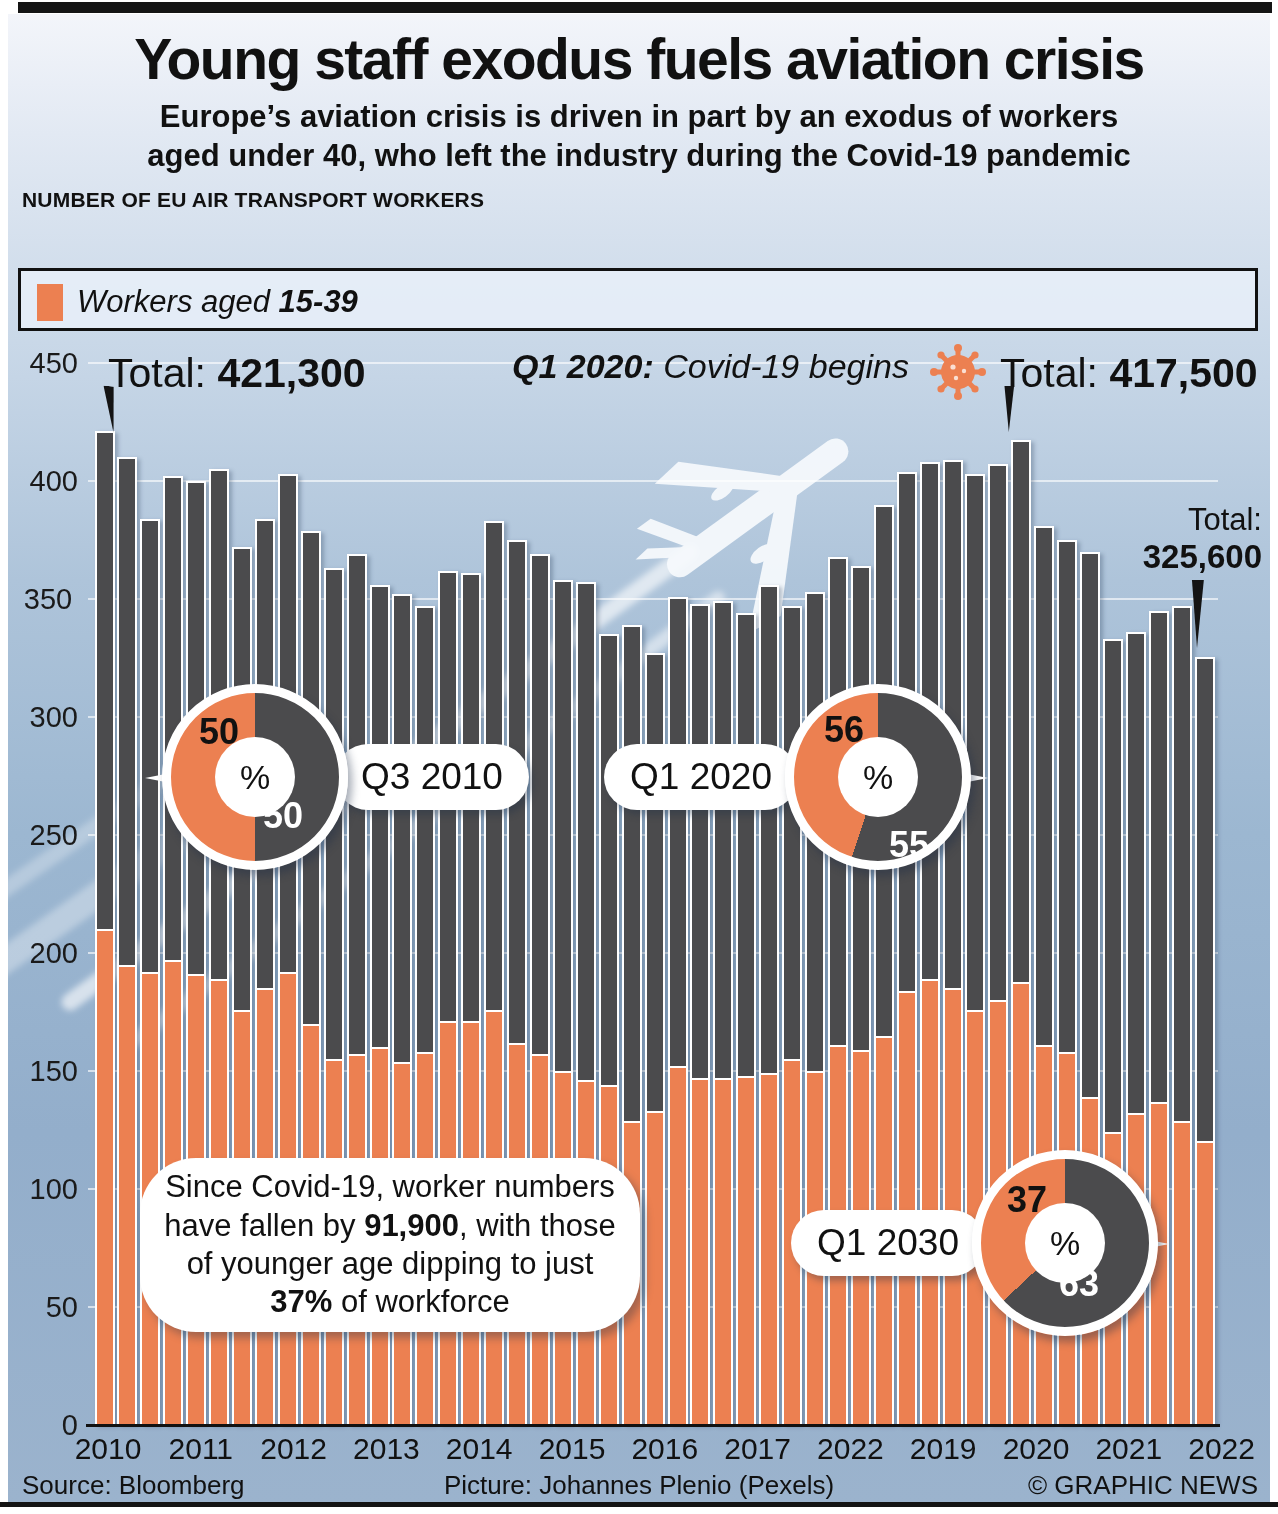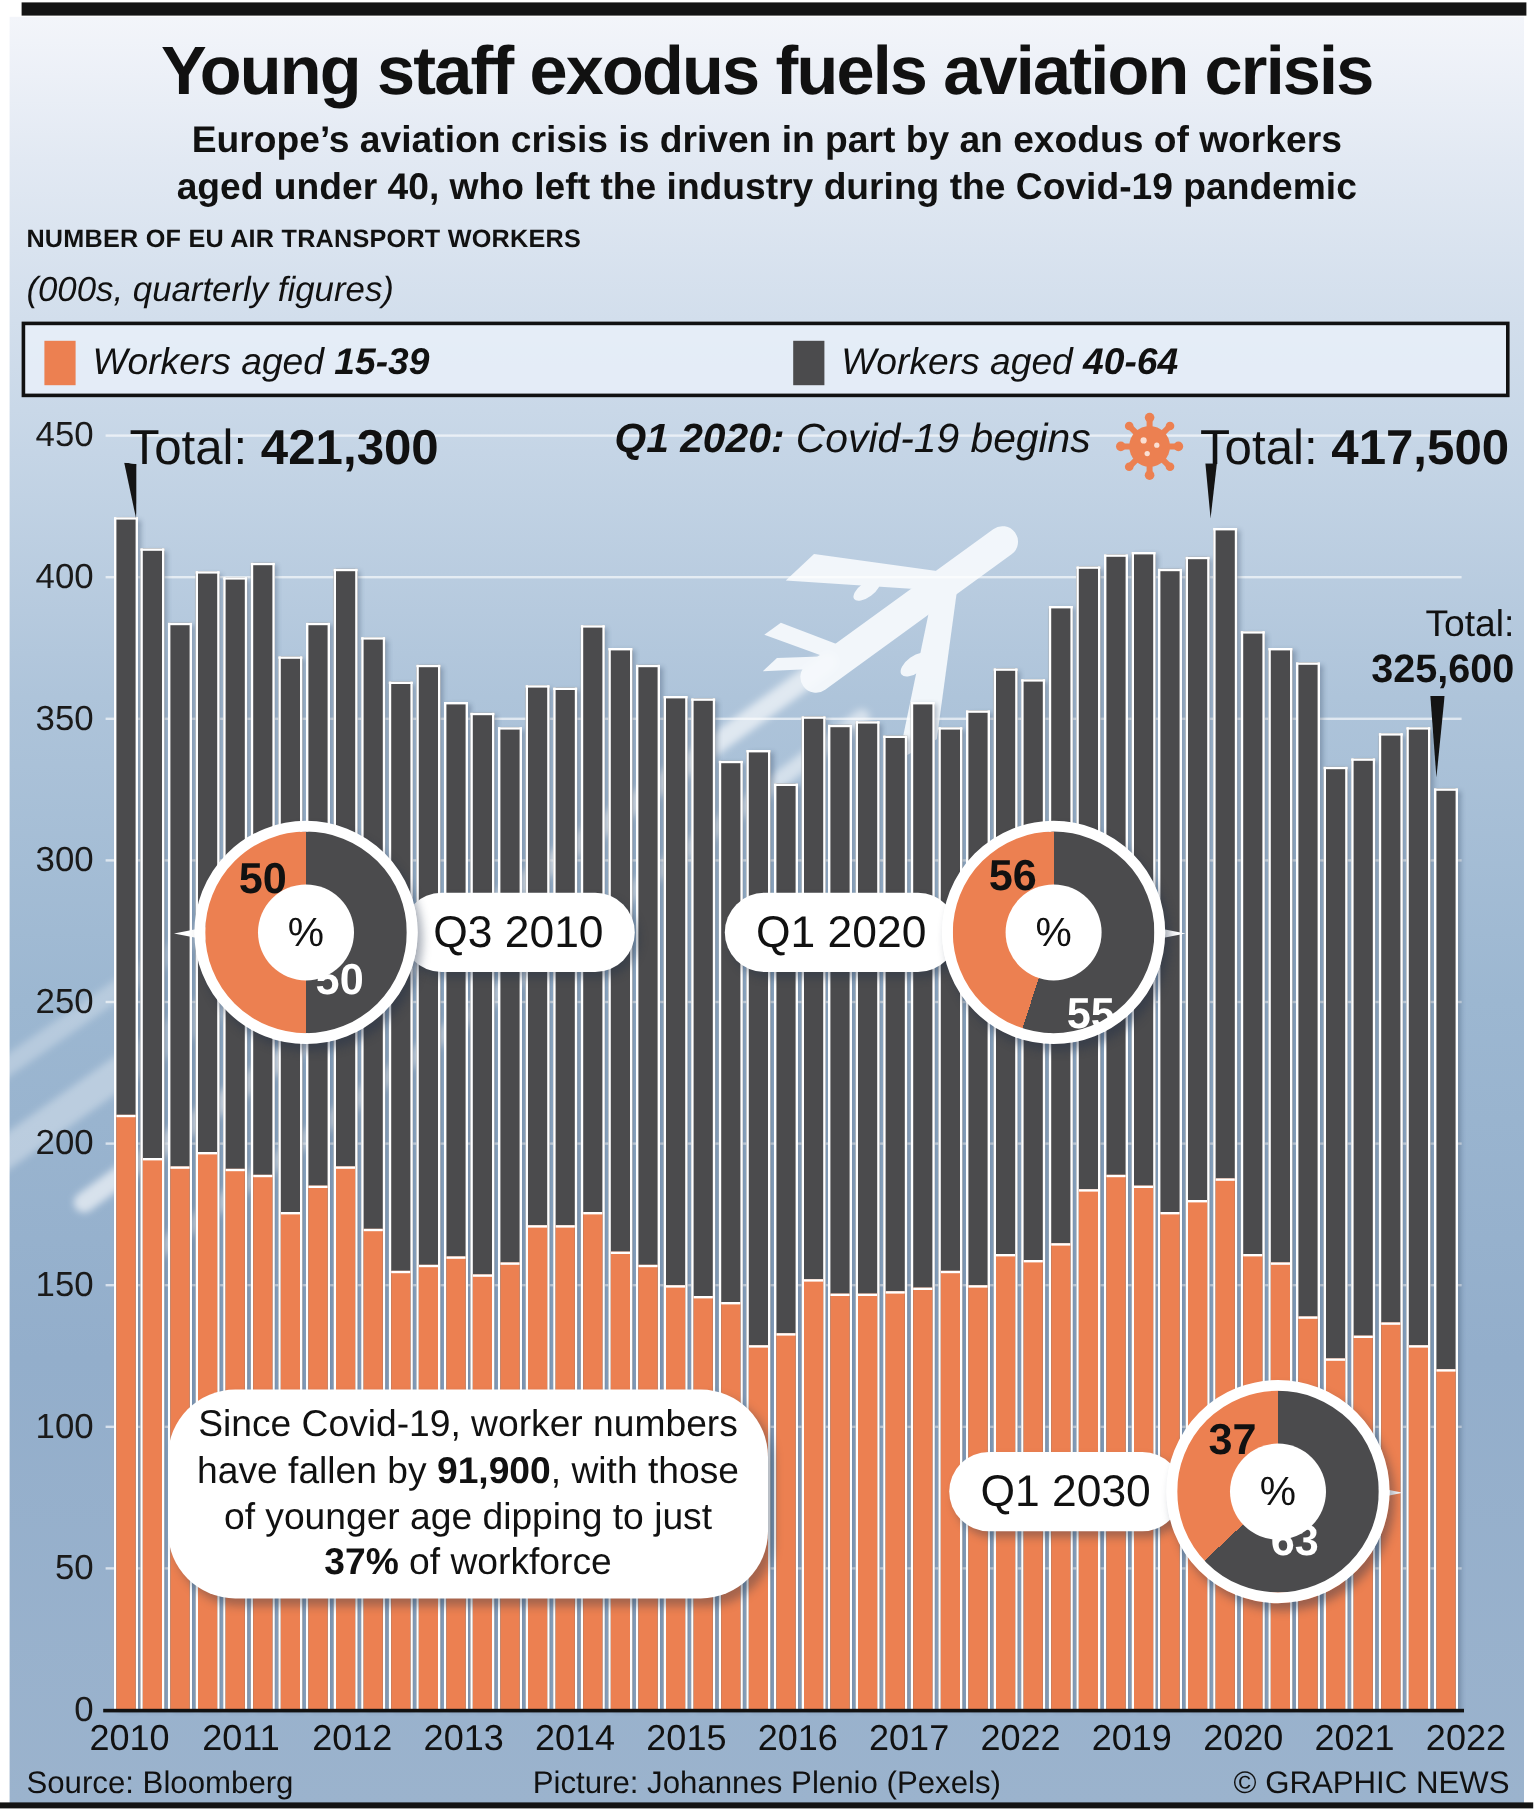--- a/index.html
+++ b/index.html
@@ -97,30 +97,25 @@
       <ellipse cx="-16" cy="40" rx="14" ry="7"></ellipse>
     </g>
   </svg>
 
   <div class="title">Young staff exodus fuels aviation crisis</div>
   <div class="subtitle">
     <span>Europe’s aviation crisis is driven in part by an exodus of workers</span><br>
     <span>aged under 40, who left the industry during the Covid-19 pandemic</span>
   </div>
   <div class="sec-head">NUMBER OF EU AIR TRANSPORT WORKERS</div>
-  <div class="unit-note">(000s, quarterly figures)</div>
 
   <div class="legend">
     <div class="leg-item one">
       <div class="swatch" id="sw0" style="background: rgb(236, 128, 81);"></div>
       <div class="leg-label"><span>Workers aged </span><b>15-39</b></div>
-    </div>
-    <div class="leg-item two">
-      <div class="swatch" id="sw1" style="background: rgb(75, 75, 77);"></div>
-      <div class="leg-label"><span>Workers aged </span><b>40-64</b></div>
     </div>
   </div>
 
   <div id="grid">
       <div class="gridline" style="top: 1306px;"></div>
       <div class="gridline" style="top: 1188px;"></div>
       <div class="gridline" style="top: 1070px;"></div>
       <div class="gridline" style="top: 952px;"></div>
       <div class="gridline" style="top: 834px;"></div>
       <div class="gridline" style="top: 716px;"></div>
@@ -129,21 +124,21 @@
       <div class="gridline" style="top: 362px;"></div>
     </div>
   <div id="ylabels">
       <div class="ylabel" style="left: 18px; top: 1409px;">0</div>
       <div class="ylabel" style="left: 18px; top: 1291px;">50</div>
       <div class="ylabel" style="left: 18px; top: 1173px;">100</div>
       <div class="ylabel" style="left: 18px; top: 1055px;">150</div>
       <div class="ylabel" style="left: 18px; top: 937px;">200</div>
       <div class="ylabel" style="left: 18px; top: 819px;">250</div>
       <div class="ylabel" style="left: 18px; top: 701px;">300</div>
-      <div class="ylabel" style="left: 18px; top: 583px;">350</div>
+      <div class="ylabel" style="left: 18px; top: 583px; text-align: center;">350</div>
       <div class="ylabel" style="left: 18px; top: 465px;">400</div>
       <div class="ylabel" style="left: 18px; top: 347px;">450</div>
     </div>
   <div id="bars">
       <div class="bar" style="left: 94.5px; top: 430.732px; height: 994.268px; width: 20px; background: rgb(75, 75, 77);">
         <div class="young" style="height: 493.6px; background: rgb(236, 128, 81);"></div>
       </div>
       <div class="bar" style="left: 117.42px; top: 457.4px; height: 967.6px; width: 20px; background: rgb(75, 75, 77);">
         <div class="young" style="height: 458.2px; background: rgb(236, 128, 81);"></div>
       </div>

